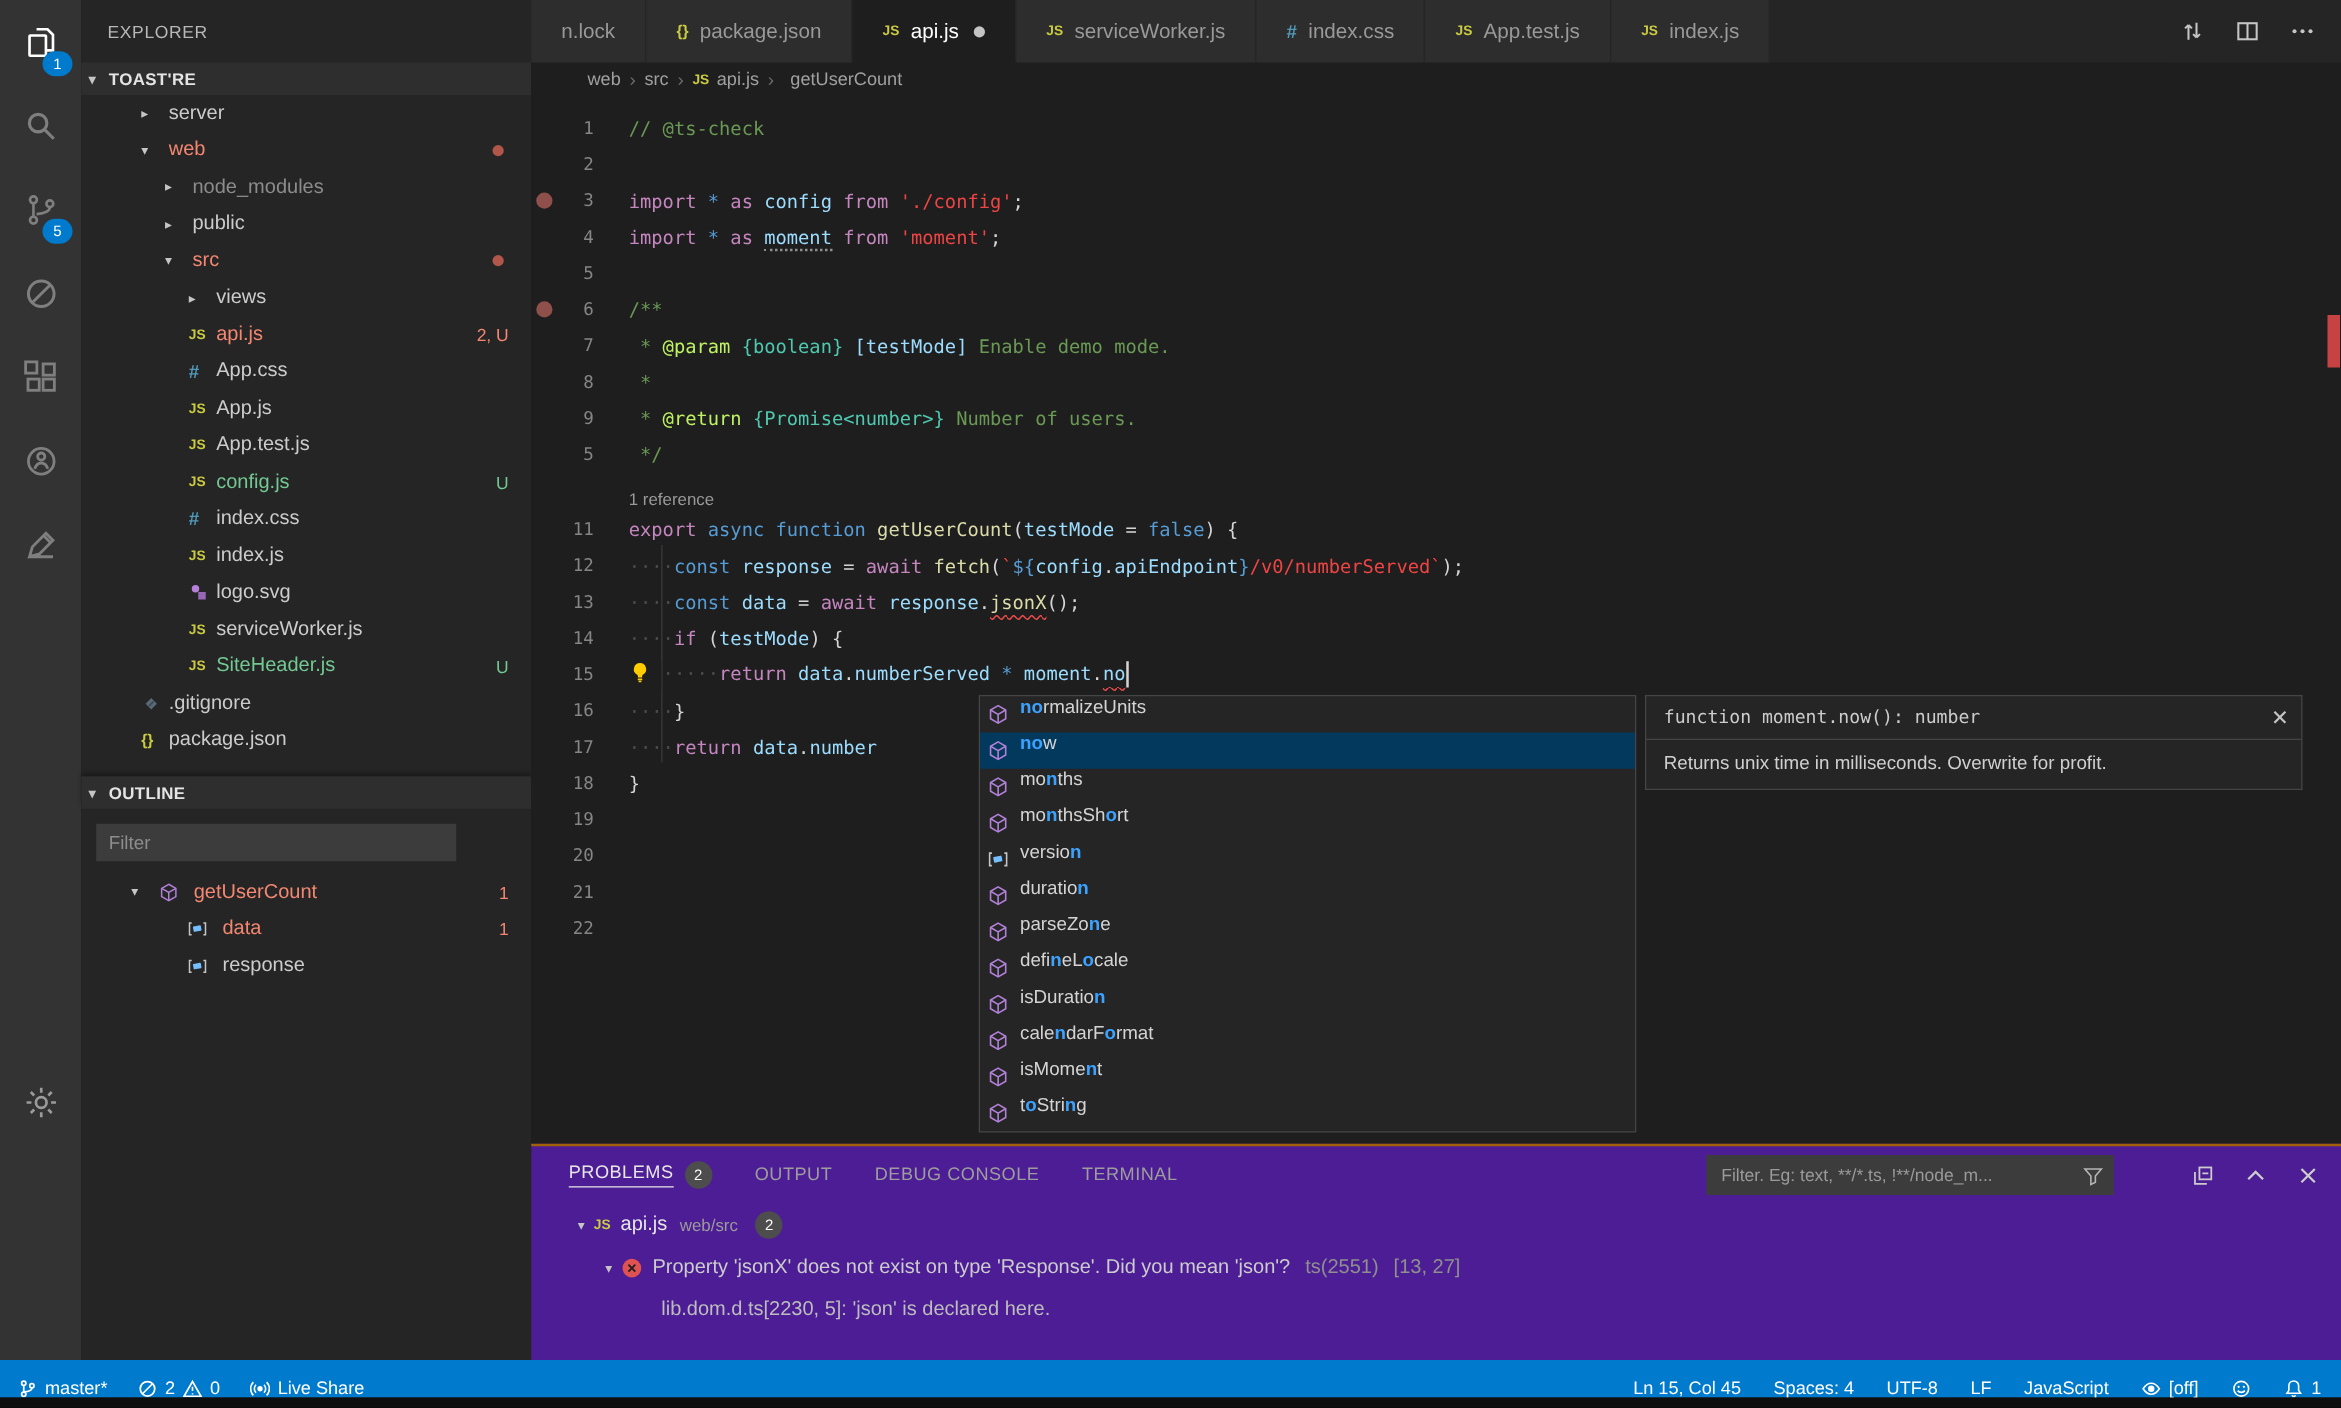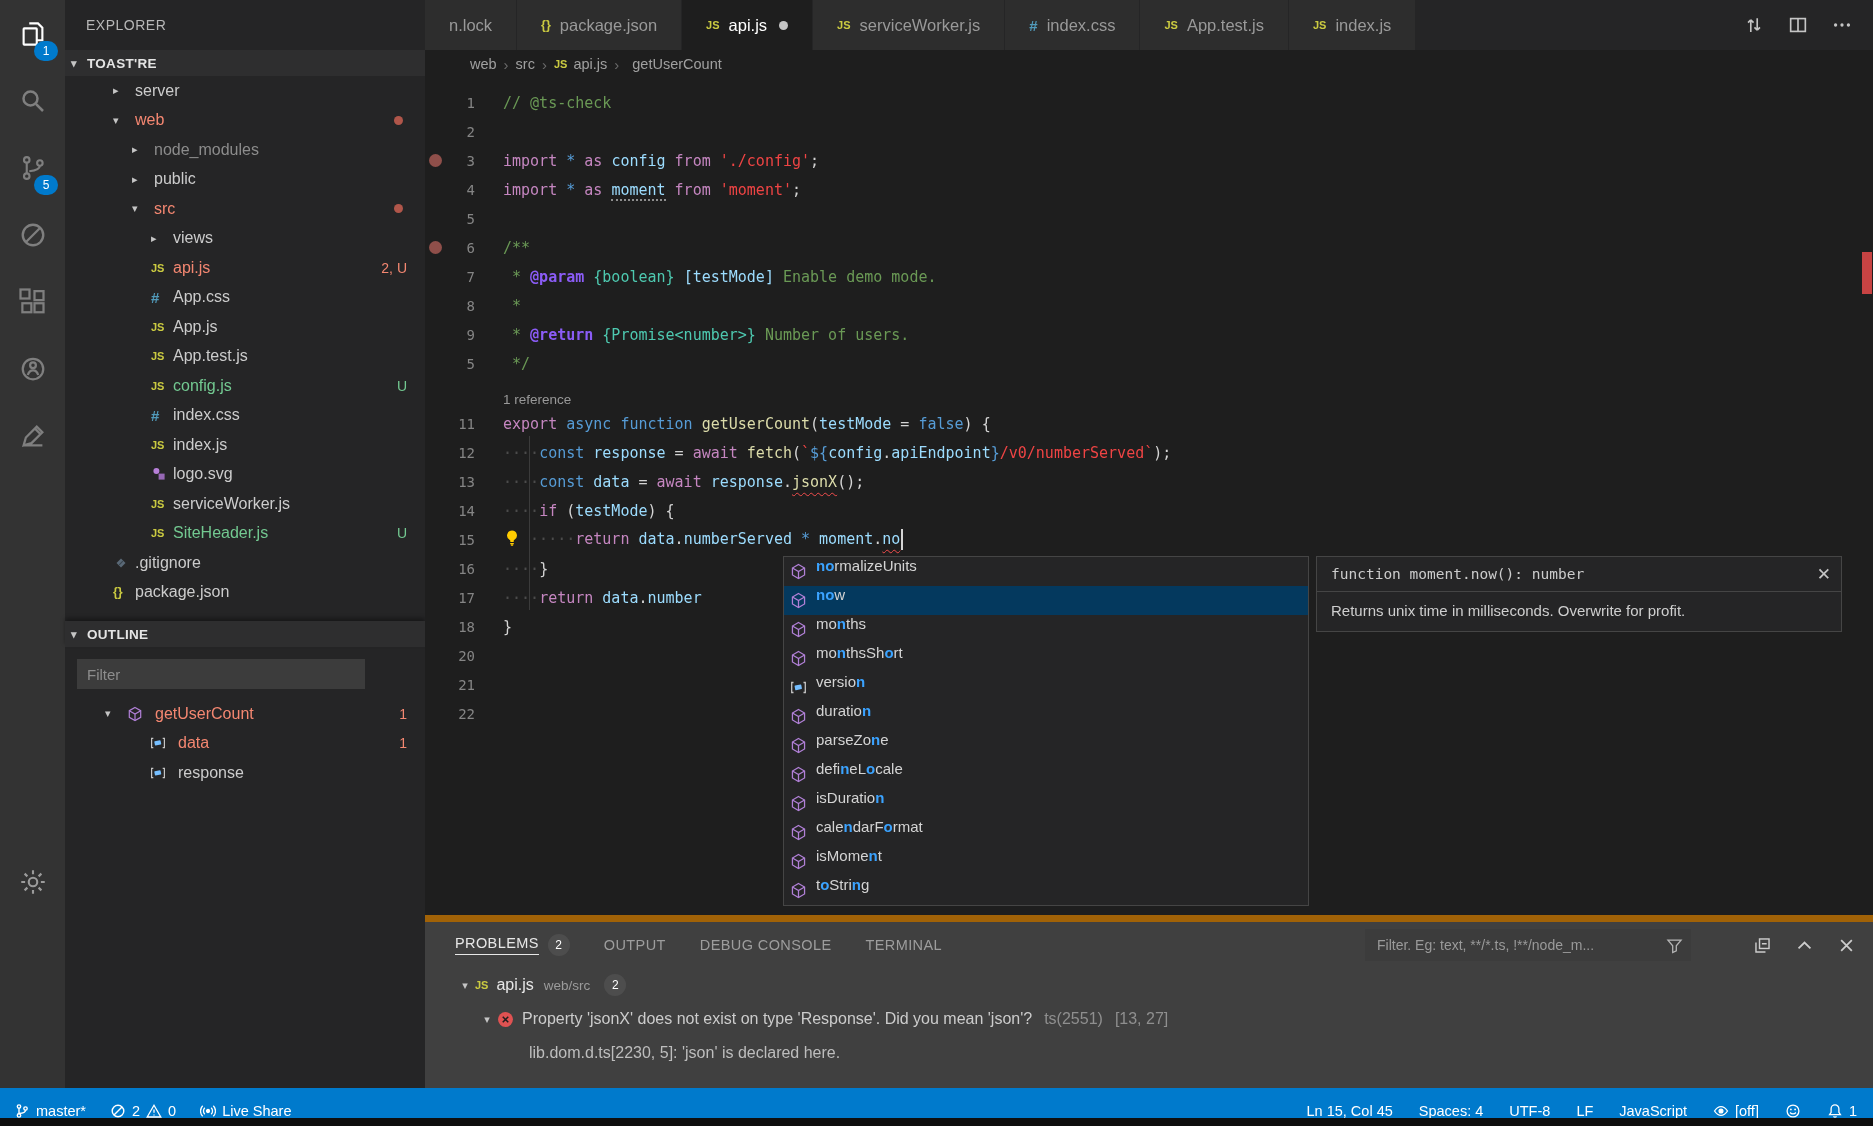--- a/index.html
+++ b/index.html
@@ -59,21 +59,21 @@
   .breadcrumbs .ficon{display:flex;}
   .bc-item{display:flex;align-items:center;gap:6px;cursor:pointer;}
 
   .code-area{position:absolute;left:0;top:78px;right:14px;bottom:173px;padding-top:10px;overflow:hidden;}
   .line{height:29px;display:flex;align-items:center;position:relative;}
   .glyph{width:20px;flex:none;}
   .lineno{width:30px;flex:none;text-align:right;color:#858585;font-family:"DejaVu Sans Mono",monospace;font-size:14px;}
   .codetext{padding-left:28px;white-space:pre;font-family:"DejaVu Sans Mono",monospace;font-size:15px;color:#d4d4d4;}
   .codelens{height:29px;display:flex;align-items:flex-end;padding-left:78px;color:#999999;font-size:13.5px;padding-bottom:2px;}
   .tk-c{color:#6A9955;} .tk-k{color:#C586C0;} .tk-b{color:#569CD6;} .tk-f{color:#DCDCAA;}
-  .tk-v{color:#9CDCFE;} .tk-s{color:#ef4444;} .tk-p{color:#D4D4D4;} .tk-t{color:#4EC9B0;} .tk-d{color:#8b5cf6;font-weight:bold;}
+  .tk-v{color:#9CDCFE;} .tk-s{color:#ef4444;} .tk-p{color:#D4D4D4;} .tk-t{color:#4EC9B0;} .tk-d{color:#bef264;}
   .tk-w{color:rgba(255,255,255,0.20);}
   .mod-err{text-decoration:underline wavy #f14c4c 1px;text-underline-offset:5px;}
   .mod-unused{border-bottom:2px dotted #8e8e8e;}
   .caret{display:inline-block;width:2px;height:21px;background:#d4d4d4;vertical-align:middle;margin-left:1px;}
   .bp{position:absolute;left:4px;width:13px;height:13px;border-radius:50%;background:#8f4f4a;}
   .bulb{position:absolute;left:78px;top:4px;width:26px;height:22px;background:#1e1e1e;z-index:2;}
   .bulb svg{width:18px;height:18px;}
   .indent-guide{position:absolute;left:104px;top:358px;width:1px;height:174px;background:rgba(255,255,255,0.13);}
   .overview-mark{position:absolute;right:1px;top:252px;width:10px;height:42px;background:rgba(241,76,76,0.8);}
 
@@ -84,21 +84,21 @@
   .sg-row.selected{background:#04395E;}
   .sg-row .ficon{width:26px;flex:none;display:flex;align-items:center;}
   .sg-row .ficon svg{width:17px;height:17px;}
   .sg-hl{color:#3BA3FF;font-weight:bold;}
   .docbox{position:absolute;left:1316px;top:556px;width:524px;background:#252526;border:1px solid #454545;z-index:10;}
   .doc-title{padding:9px 40px 9px 14px;font-family:"DejaVu Sans Mono",monospace;font-size:14.5px;color:#cccccc;border-bottom:1px solid #454545;}
   .doc-body{padding:10px 14px 12px;font-size:15px;color:#cfcfcf;}
   .doc-close{position:absolute;right:10px;top:7px;color:#c5c5c5;font-size:17px;cursor:pointer;}
 
   
-  .panel{position:absolute;left:0;right:0;top:915px;bottom:0;background:#404040;border-top:7px solid #a16207;}
+  .panel{position:absolute;left:0;right:0;top:915px;bottom:0;background:#4c1d95;border-top:2px solid #a16207;}
   .panel-header{position:relative;height:46px;display:flex;align-items:center;padding-left:30px;gap:34px;}
   .ptab{font-size:14.5px;letter-spacing:.4px;color:#9d9d9d;display:flex;align-items:center;gap:9px;cursor:pointer;height:100%;}
   .ptab.active{color:#e7e7e7;}
   .ptab.active .pt-label{border-bottom:1px solid #e7e7e7;padding-bottom:3px;}
   .pbadge{min-width:22px;height:22px;border-radius:11px;background:#4d4d4d;color:#fff;font-size:12px;
           display:flex;align-items:center;justify-content:center;}
   .pfilter{position:absolute;right:182px;top:7px;width:308px;height:32px;background:#3c3c3c;display:flex;align-items:center;padding:0 8px 0 10px;}
   .pfilter input{flex:1;background:transparent;border:none;outline:none;color:#cccccc;font-size:14px;font-family:"Liberation Sans",sans-serif;min-width:0;}
   .pfilter input::placeholder{color:#9a9a9a;}
   .pfilter .ficon{color:#b5b5b5;display:flex;}
@@ -537,20 +537,25 @@
           <span class="lineno">17</span>
           <span class="codetext"><span class="tk-w">····</span><span class="tk-k">return</span><span class="tk-p"> </span><span class="tk-v">data</span><span class="tk-p">.</span><span class="tk-v">number</span></span>
         </div>
         <div class="line">
           <span class="glyph"></span>
           <span class="lineno">18</span>
           <span class="codetext"><span class="tk-p">}</span></span>
         </div>
         <div class="line">
           <span class="glyph"></span>
+          <span class="lineno">19</span>
+          <span class="codetext"></span>
+        </div>
+        <div class="line">
+          <span class="glyph"></span>
           <span class="lineno">20</span>
           <span class="codetext"></span>
         </div>
         <div class="line">
           <span class="glyph"></span>
           <span class="lineno">21</span>
           <span class="codetext"></span>
         </div>
         <div class="line">
           <span class="glyph"></span>

